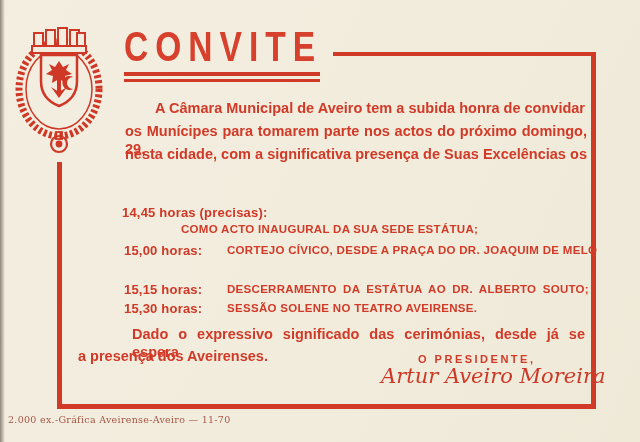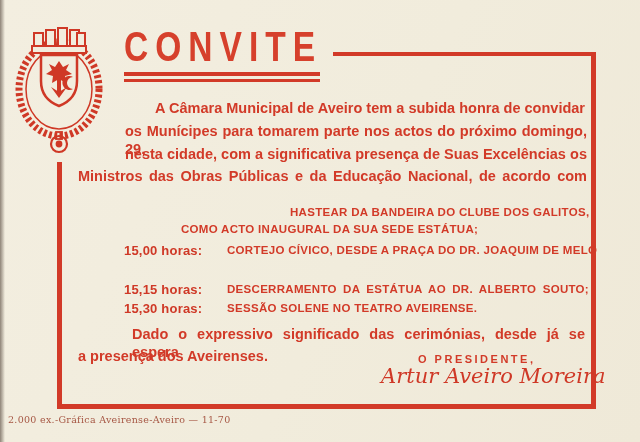--- a/index.html
+++ b/index.html
@@ -105,23 +105,22 @@
   <div class="rule title-under-2"></div>
 
   <div class="rule frame-top"></div>
   <div class="rule frame-right"></div>
   <div class="rule frame-bottom"></div>
   <div class="rule frame-left"></div>
 
   <div class="bodyline just" style="left:155px;top:99px;width:430px;">A Câmara Municipal de Aveiro tem a subida honra de convidar</div>
   <div class="bodyline just" style="left:125px;top:122px;width:462px;">os Munícipes para tomarem parte nos actos do próximo domingo, 29,</div>
   <div class="bodyline just" style="left:125px;top:145px;width:462px;">nesta cidade, com a significativa presença de Suas Excelências os</div>
-  <div class="bodyline just" style="left:78px;top:167px;width:509px;">Ministros das Obras Públicas e da Educação Nacional, de acordo com</div>
 
-  <div class="prog-desc" style="left:290px;top:206px;">HASTEAR DA BANDEIRA DO CLUBE DOS GALITOS,</div>
+  <div class="prog-time" style="left:122px;top:205px;">14,45 horas (precisas):</div>
   <div class="prog-desc" style="left:181px;top:223px;">COMO ACTO INAUGURAL DA SUA SEDE ESTÁTUA;</div>
 
   <div class="prog-time" style="left:124px;top:243px;">15,00 horas:</div>
   <div class="prog-desc just" style="left:227px;top:244px;width:362px;">CORTEJO CÍVICO, DESDE A PRAÇA DO DR. JOAQUIM DE MELO</div>
 
   <div class="prog-time" style="left:124px;top:282px;">15,15 horas:</div>
   <div class="prog-desc just" style="left:227px;top:283px;width:362px;">DESCERRAMENTO DA ESTÁTUA AO DR. ALBERTO SOUTO;</div>
 
   <div class="prog-time" style="left:124px;top:301px;">15,30 horas:</div>
   <div class="prog-desc" style="left:227px;top:302px;">SESSÃO SOLENE NO TEATRO AVEIRENSE.</div>

